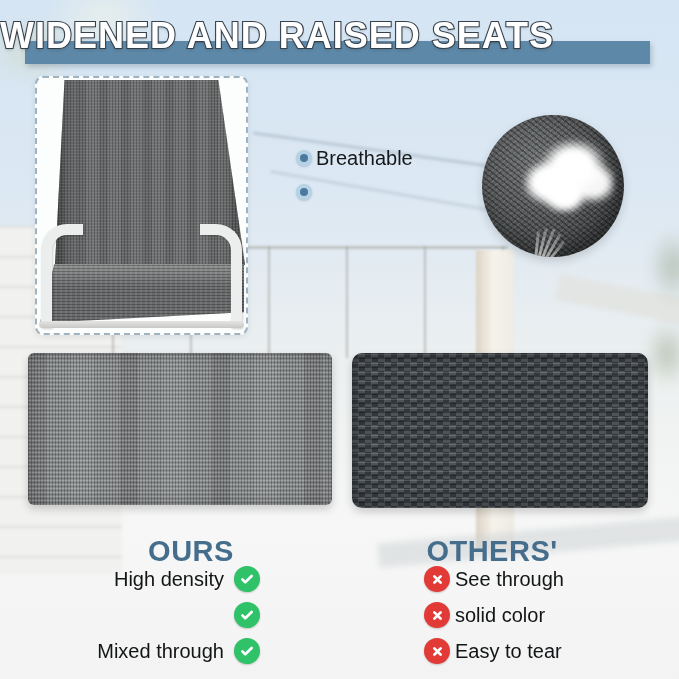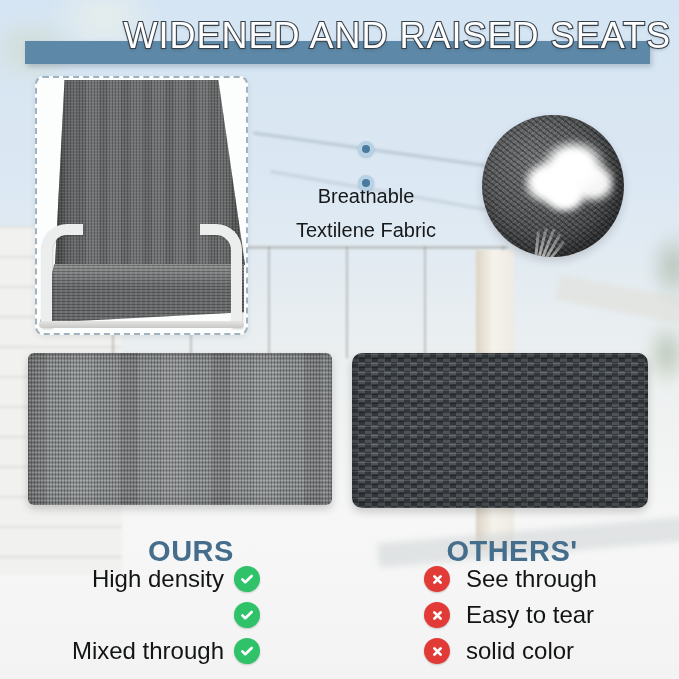--- a/index.html
+++ b/index.html
@@ -28,22 +28,22 @@
   .roof-diag-a{left:252px;top:149px;width:252px;height:3px;transform:rotate(8deg);filter:blur(1.5px);
     background:rgba(120,135,150,.32);}
   .roof-diag-b{left:268px;top:196px;width:300px;height:3px;transform:rotate(10deg);filter:blur(1.5px);
     background:rgba(120,135,150,.22);}
   .floor-band{left:378px;top:530px;width:312px;height:24px;transform:rotate(-5deg);filter:blur(3px);
     background:rgba(203,208,211,.5);}
 
   
   .banner{position:absolute;left:25px;top:41px;width:625px;height:23px;background:#5d88a7;
     box-shadow:2px 3px 5px rgba(60,80,100,.25);}
-  .title{position:absolute;left:0;right:8px;top:16px;margin:0;text-align:right;white-space:nowrap;
-    font-size:36px;line-height:1.1;font-weight:normal;letter-spacing:1px;color:#ffffff;
+  .title{position:absolute;left:0;right:8px;top:16px;margin:0;text-align:left;white-space:nowrap;
+    font-size:36px;line-height:1.1;font-weight:bold;letter-spacing:1px;color:#ffffff;
     -webkit-text-stroke:2.2px #38424d;paint-order:stroke fill;
     text-shadow:0 2px 3px rgba(40,50,60,.25);}
 
   
   .chair-box{position:absolute;left:35px;top:76px;width:213px;height:259px;background:#fcfdfd;
     border:2px dashed #9fb2c0;border-radius:8px;box-shadow:0 2px 6px rgba(0,0,0,.08);overflow:hidden;}
   .backrest{position:absolute;left:18px;top:2px;width:190px;height:185px;z-index:1;
     clip-path:polygon(5% 0,86% 0,100% 100%,0 100%);
     background-color:#727374;
     background-image:
@@ -60,21 +60,21 @@
       linear-gradient(180deg,rgba(255,255,255,.25),transparent 38%);}
   .arm{position:absolute;top:146px;width:42px;height:104px;z-index:3;
     filter:drop-shadow(1px 1px 1px rgba(0,0,0,.18));}
   .arm-l{left:4px;border-left:11px solid #eceded;border-top:11px solid #eceded;border-top-left-radius:26px;}
   .arm-r{right:4px;border-right:11px solid #eceded;border-top:11px solid #eceded;border-top-right-radius:26px;}
   .chair-base{position:absolute;left:2px;bottom:5px;width:205px;height:7px;z-index:4;border-radius:4px;
     background:linear-gradient(#e5e6e4,#c8c9c7);}
 
   
   .features{position:absolute;left:296px;top:141px;margin:0;padding:0;list-style:none;z-index:5;}
-  .features li{display:flex;align-items:center;gap:28px;height:34px;font-size:20px;color:#16181a;flex-direction:column;}
+  .features li{display:flex;align-items:center;gap:4px;height:34px;font-size:20px;color:#16181a;}
   .dot{width:16px;height:16px;border-radius:50%;background:#b7d2e4;flex:0 0 auto;
     display:flex;align-items:center;justify-content:center;box-shadow:0 1px 2px rgba(70,110,140,.3);}
   .dot i{width:8px;height:8px;border-radius:50%;background:#4a7a9d;display:block;}
 
   
   .fabric-circle{position:absolute;left:482px;top:115px;width:142px;height:142px;border-radius:50%;z-index:5;
     background-color:#55585a;
     background-image:
       repeating-linear-gradient(38deg,rgba(0,0,0,.32) 0 1.5px,transparent 1.5px 4.5px),
       repeating-linear-gradient(-38deg,rgba(255,255,255,.10) 0 1.5px,transparent 1.5px 4.5px),
@@ -110,28 +110,28 @@
     background-image:
       repeating-linear-gradient(0deg,rgba(255,255,255,.15) 0 1px,transparent 1px 5px,rgba(0,0,0,.30) 5px 6px,transparent 6px 9px),
       conic-gradient(from 0deg at 50% 50%,#4e5357 25%,#33373b 0 50%,#4e5357 0 75%,#33373b 0);
     background-size:auto,13px 9px;
     box-shadow:inset 0 0 16px rgba(0,0,0,.35),0 4px 9px rgba(0,0,0,.18);}
 
   
   .col-head{position:absolute;top:523px;margin:12px;transform:translateX(-50%);z-index:5;
     font-size:29px;font-weight:bold;letter-spacing:.5px;color:#456e8c;white-space:nowrap;}
   .head-ours{left:179px;}
-  .head-others{left:500px;}
+  .head-others{left:480px;}
   .cmp-list{position:absolute;top:566px;z-index:5;}
   .cmp-list .row{display:flex;align-items:center;height:26px;margin-bottom:10px;
-    font-size:24px;color:#121416;white-space:nowrap;}
+    font-size:20px;color:#121416;white-space:nowrap;}
   .ours-list{left:40px;width:220px;}
   .ours-list .row{justify-content:flex-end;gap:10px;}
   .others-list{left:424px;width:236px;}
-  .others-list .row{justify-content:flex-start;gap:16px;}
+  .others-list .row{justify-content:flex-start;gap:5px;}
   .badge{width:26px;height:26px;border-radius:50%;flex:0 0 auto;display:flex;
     align-items:center;justify-content:center;box-shadow:0 1px 2px rgba(0,0,0,.2);}
   .badge.check{background:#2fc268;}
   .badge.cross{background:#e23a36;}
   .badge svg{display:block;}
 </style>
 </head>
 <body>
 
 <div class="stage">
@@ -163,21 +163,20 @@
     <li>
       <span class="dot">
           <i></i>
         </span>
       <span>Breathable</span>
     </li>
     <li>
       <span class="dot">
           <i></i>
         </span>
-      <span>Textilene Fabric</span>
     </li>
   </ul>
 
   <div class="fabric-circle">
     <div class="streaks">
       <span></span>
         <span></span>
         <span></span>
         <span></span>
         <span></span>
@@ -225,25 +224,25 @@
           </svg>
       </span>
       <span>See through</span>
     </div>
     <div class="row">
       <span class="badge cross">
         <svg width="15" height="15" viewBox="0 0 24 24">
             <path d="M7 7l10 10M17 7L7 17" fill="none" stroke="#ffffff" stroke-width="4.5" stroke-linecap="round"></path>
           </svg>
       </span>
-      <span>Easy to tear</span>
+      <span>solid color</span>
     </div>
     <div class="row">
       <span class="badge cross">
         <svg width="15" height="15" viewBox="0 0 24 24">
             <path d="M7 7l10 10M17 7L7 17" fill="none" stroke="#ffffff" stroke-width="4.5" stroke-linecap="round"></path>
           </svg>
       </span>
-      <span>solid color</span>
+      <span>Easy to tear</span>
     </div>
   </div>
 
 </div>
 
 </body></html>

